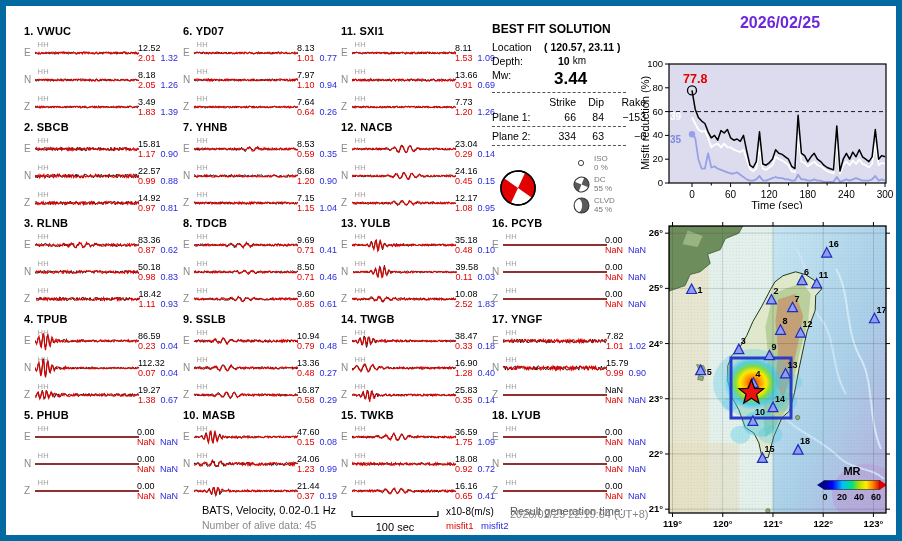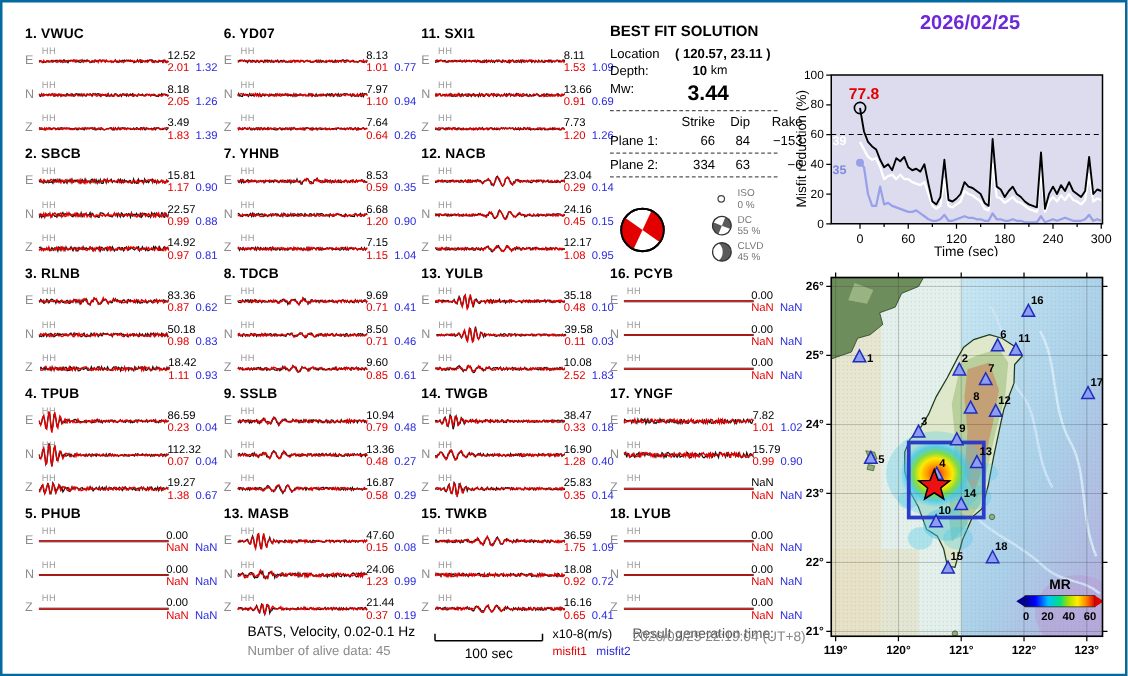--- a/index.html
+++ b/index.html
@@ -1,16 +1,16 @@
 <!DOCTYPE html>
 <html><head>
 <meta charset="utf-8">
 <style>
   html,body{margin:0;padding:0;background:#999;}
-  #app{position:relative;width:902px;height:541px;background:#fff;border:2px solid #0369a1;
+  #app{position:relative;width:902px;height:541px;background:#fff;border:6px solid #0369a1;
        box-sizing:border-box;font-family:"Liberation Sans",sans-serif;overflow:hidden;}
   
   .station{position:absolute;width:154px;}
   .st-title{font-size:11px;font-weight:bold;color:#000;height:14px;letter-spacing:.2px;}
   .trace{position:relative;height:27px;display:flex;align-items:center;}
   .comp{width:12px;font-size:10px;color:#8a8a8a;text-align:left;}
   .wfwrap{position:relative;width:104px;height:26px;}
   .wfwrap svg{position:absolute;left:0;top:0;}
   .chan{position:absolute;left:2px;top:0;font-size:7.5px;color:#9d9d9d;letter-spacing:.4px;}
   .vals{margin-left:3px;font-size:9px;line-height:10px;white-space:nowrap;}
@@ -455,21 +455,21 @@
               <polyline points="0.0,13.6 0.8,12.1 1.6,12.2 2.4,12.9 3.2,12.6 4.0,12.3 4.8,12.6 5.6,13.2 6.4,13.4 7.3,13.5 8.1,12.5 8.9,12.0 9.7,12.4 10.5,13.6 11.3,13.6 12.1,12.4 12.9,13.2 13.7,12.4 14.5,13.9 15.3,13.8 16.1,13.1 16.9,13.7 17.7,12.7 18.5,13.8 19.3,14.1 20.2,13.7 21.0,14.7 21.8,13.7 22.6,12.5 23.4,11.6 24.2,12.5 25.0,11.8 25.8,12.5 26.6,13.1 27.4,14.9 28.2,14.5 29.0,14.1 29.8,14.6 30.6,11.7 31.4,10.7 32.2,10.1 33.1,10.3 33.9,11.1 34.7,13.2 35.5,14.3 36.3,15.7 37.1,15.1 37.9,14.0 38.7,12.6 39.5,10.7 40.3,10.4 41.1,11.0 41.9,12.6 42.7,14.5 43.5,15.5 44.3,14.5 45.1,14.4 46.0,14.1 46.8,12.5 47.6,13.0 48.4,11.9 49.2,13.4 50.0,11.9 50.8,12.2 51.6,13.0 52.4,13.7 53.2,12.7 54.0,12.0 54.8,12.0 55.6,12.6 56.4,12.9 57.2,13.3 58.0,13.8 58.9,12.2 59.7,14.0 60.5,12.3 61.3,12.7 62.1,12.5 62.9,13.2 63.7,13.1 64.5,12.0 65.3,13.3 66.1,12.3 66.9,13.5 67.7,13.6 68.5,13.3 69.3,13.4 70.1,12.5 70.9,12.6 71.8,12.7 72.6,13.4 73.4,13.4 74.2,12.3 75.0,12.7 75.8,12.2 76.6,13.2 77.4,13.5 78.2,12.1 79.0,13.9 79.8,12.3 80.6,13.9 81.4,13.4 82.2,12.3 83.0,12.2 83.8,12.4 84.7,12.2 85.5,12.0 86.3,14.0 87.1,12.8 87.9,12.3 88.7,12.7 89.5,13.0 90.3,13.7 91.1,13.7 91.9,13.5 92.7,13.0 93.5,13.5 94.3,13.3 95.1,13.2 95.9,13.1 96.7,13.0 97.6,13.1 98.4,13.3 99.2,13.8 100.0,13.4 100.8,12.9 101.6,12.0 102.4,13.1 103.2,12.9 104.0,13.1" fill="none" stroke="#e30000" stroke-width="1.1"></polyline>
             </svg>
     </span>
     <span class="vals">
       <div class="amp">16.87</div>
       <div><span class="m1">0.58</span><span class="m2">0.29</span></div>
     </span>
   </div>
       </div>
       <div class="station" style="left: 177px; top: 403px;">
-    <div class="st-title">13. MASB</div>
+    <div class="st-title">10. MASB</div>
   <div class="trace">
     <span class="comp">E</span>
     <span class="wfwrap">
       <span class="chan">HH</span>
       <svg width="104" height="26" viewBox="0 0 104 26">
               <polyline points="0.0,13.2 0.8,13.7 1.6,13.3 2.4,13.5 3.2,12.9 4.0,12.3 4.8,13.4 5.6,13.3 6.4,12.8 7.3,11.8 8.1,11.5 8.9,14.3 9.7,14.6 10.5,15.2 11.3,10.7 12.1,8.7 12.9,11.3 13.7,16.0 14.5,17.5 15.3,14.4 16.1,8.7 16.9,7.9 17.7,13.9 18.5,18.4 19.3,17.3 20.2,12.1 21.0,8.6 21.8,11.0 22.6,16.2 23.4,17.2 24.2,13.8 25.0,12.5 25.8,9.9 26.6,12.6 27.4,14.4 28.2,14.1 29.0,11.7 29.8,12.7 30.6,13.6 31.4,12.5 32.2,12.8 33.1,14.4 33.9,12.5 34.7,13.0 35.5,12.8 36.3,13.2 37.1,13.7 37.9,12.1 38.7,12.2 39.5,12.9 40.3,13.0 41.1,13.6 41.9,12.5 42.7,12.3 43.5,14.1 44.3,12.7 45.1,13.2 46.0,12.9 46.8,12.8 47.6,13.5 48.4,12.8 49.2,11.9 50.0,12.5 50.8,12.0 51.6,12.6 52.4,13.0 53.2,12.3 54.0,12.4 54.8,12.9 55.6,13.6 56.4,13.7 57.2,13.5 58.0,12.5 58.9,14.0 59.7,13.3 60.5,12.2 61.3,12.4 62.1,13.1 62.9,12.4 63.7,12.8 64.5,13.1 65.3,12.7 66.1,12.9 66.9,12.9 67.7,13.6 68.5,13.3 69.3,13.8 70.1,13.4 70.9,12.2 71.8,12.4 72.6,12.7 73.4,12.1 74.2,12.8 75.0,12.7 75.8,12.3 76.6,12.4 77.4,13.7 78.2,12.9 79.0,13.3 79.8,12.5 80.6,13.0 81.4,12.5 82.2,13.8 83.0,13.0 83.8,12.6 84.7,12.4 85.5,13.7 86.3,12.0 87.1,12.4 87.9,13.6 88.7,13.7 89.5,12.8 90.3,13.8 91.1,12.6 91.9,12.4 92.7,12.5 93.5,12.6 94.3,13.7 95.1,12.5 95.9,13.0 96.7,13.5 97.6,12.4 98.4,12.4 99.2,12.5 100.0,12.9 100.8,13.0 101.6,13.0 102.4,12.8 103.2,12.2 104.0,12.2" fill="none" stroke="#111" stroke-width="1"></polyline>
               <polyline points="0.0,13.5 0.8,13.2 1.6,12.3 2.4,12.4 3.2,12.9 4.0,12.8 4.8,13.5 5.6,13.2 6.4,12.3 7.3,12.4 8.1,12.3 8.9,13.8 9.7,15.1 10.5,14.4 11.3,11.3 12.1,10.0 12.9,11.7 13.7,16.9 14.5,18.9 15.3,13.5 16.1,7.5 16.9,7.0 17.7,13.5 18.5,17.2 19.3,19.5 20.2,9.6 21.0,6.7 21.8,11.0 22.6,15.1 23.4,18.2 24.2,13.3 25.0,11.9 25.8,11.4 26.6,12.7 27.4,13.6 28.2,14.9 29.0,12.0 29.8,13.0 30.6,13.5 31.4,12.3 32.2,13.4 33.1,12.9 33.9,12.8 34.7,13.4 35.5,12.7 36.3,13.4 37.1,13.5 37.9,14.1 38.7,13.3 39.5,13.1 40.3,13.8 41.1,12.4 41.9,13.8 42.7,12.4 43.5,14.2 44.3,13.4 45.1,13.0 46.0,12.8 46.8,13.8 47.6,14.2 48.4,13.2 49.2,13.2 50.0,13.3 50.8,12.3 51.6,13.3 52.4,12.8 53.2,12.2 54.0,14.0 54.8,12.0 55.6,12.3 56.4,13.3 57.2,13.3 58.0,12.6 58.9,13.1 59.7,13.9 60.5,13.8 61.3,13.5 62.1,13.7 62.9,12.9 63.7,13.2 64.5,12.2 65.3,12.6 66.1,13.2 66.9,13.2 67.7,13.0 68.5,13.4 69.3,13.5 70.1,13.3 70.9,13.3 71.8,12.4 72.6,12.5 73.4,12.7 74.2,13.9 75.0,12.4 75.8,13.1 76.6,13.1 77.4,13.8 78.2,12.8 79.0,12.6 79.8,12.3 80.6,12.4 81.4,12.9 82.2,13.2 83.0,12.6 83.8,12.6 84.7,12.3 85.5,12.2 86.3,12.5 87.1,13.5 87.9,13.5 88.7,13.3 89.5,12.3 90.3,13.6 91.1,13.5 91.9,12.4 92.7,13.2 93.5,12.4 94.3,12.9 95.1,12.7 95.9,13.6 96.7,12.7 97.6,12.8 98.4,12.8 99.2,12.3 100.0,12.3 100.8,13.8 101.6,12.2 102.4,13.5 103.2,12.2 104.0,13.1" fill="none" stroke="#e30000" stroke-width="1.1"></polyline>
             </svg>
     </span>
     <span class="vals">

